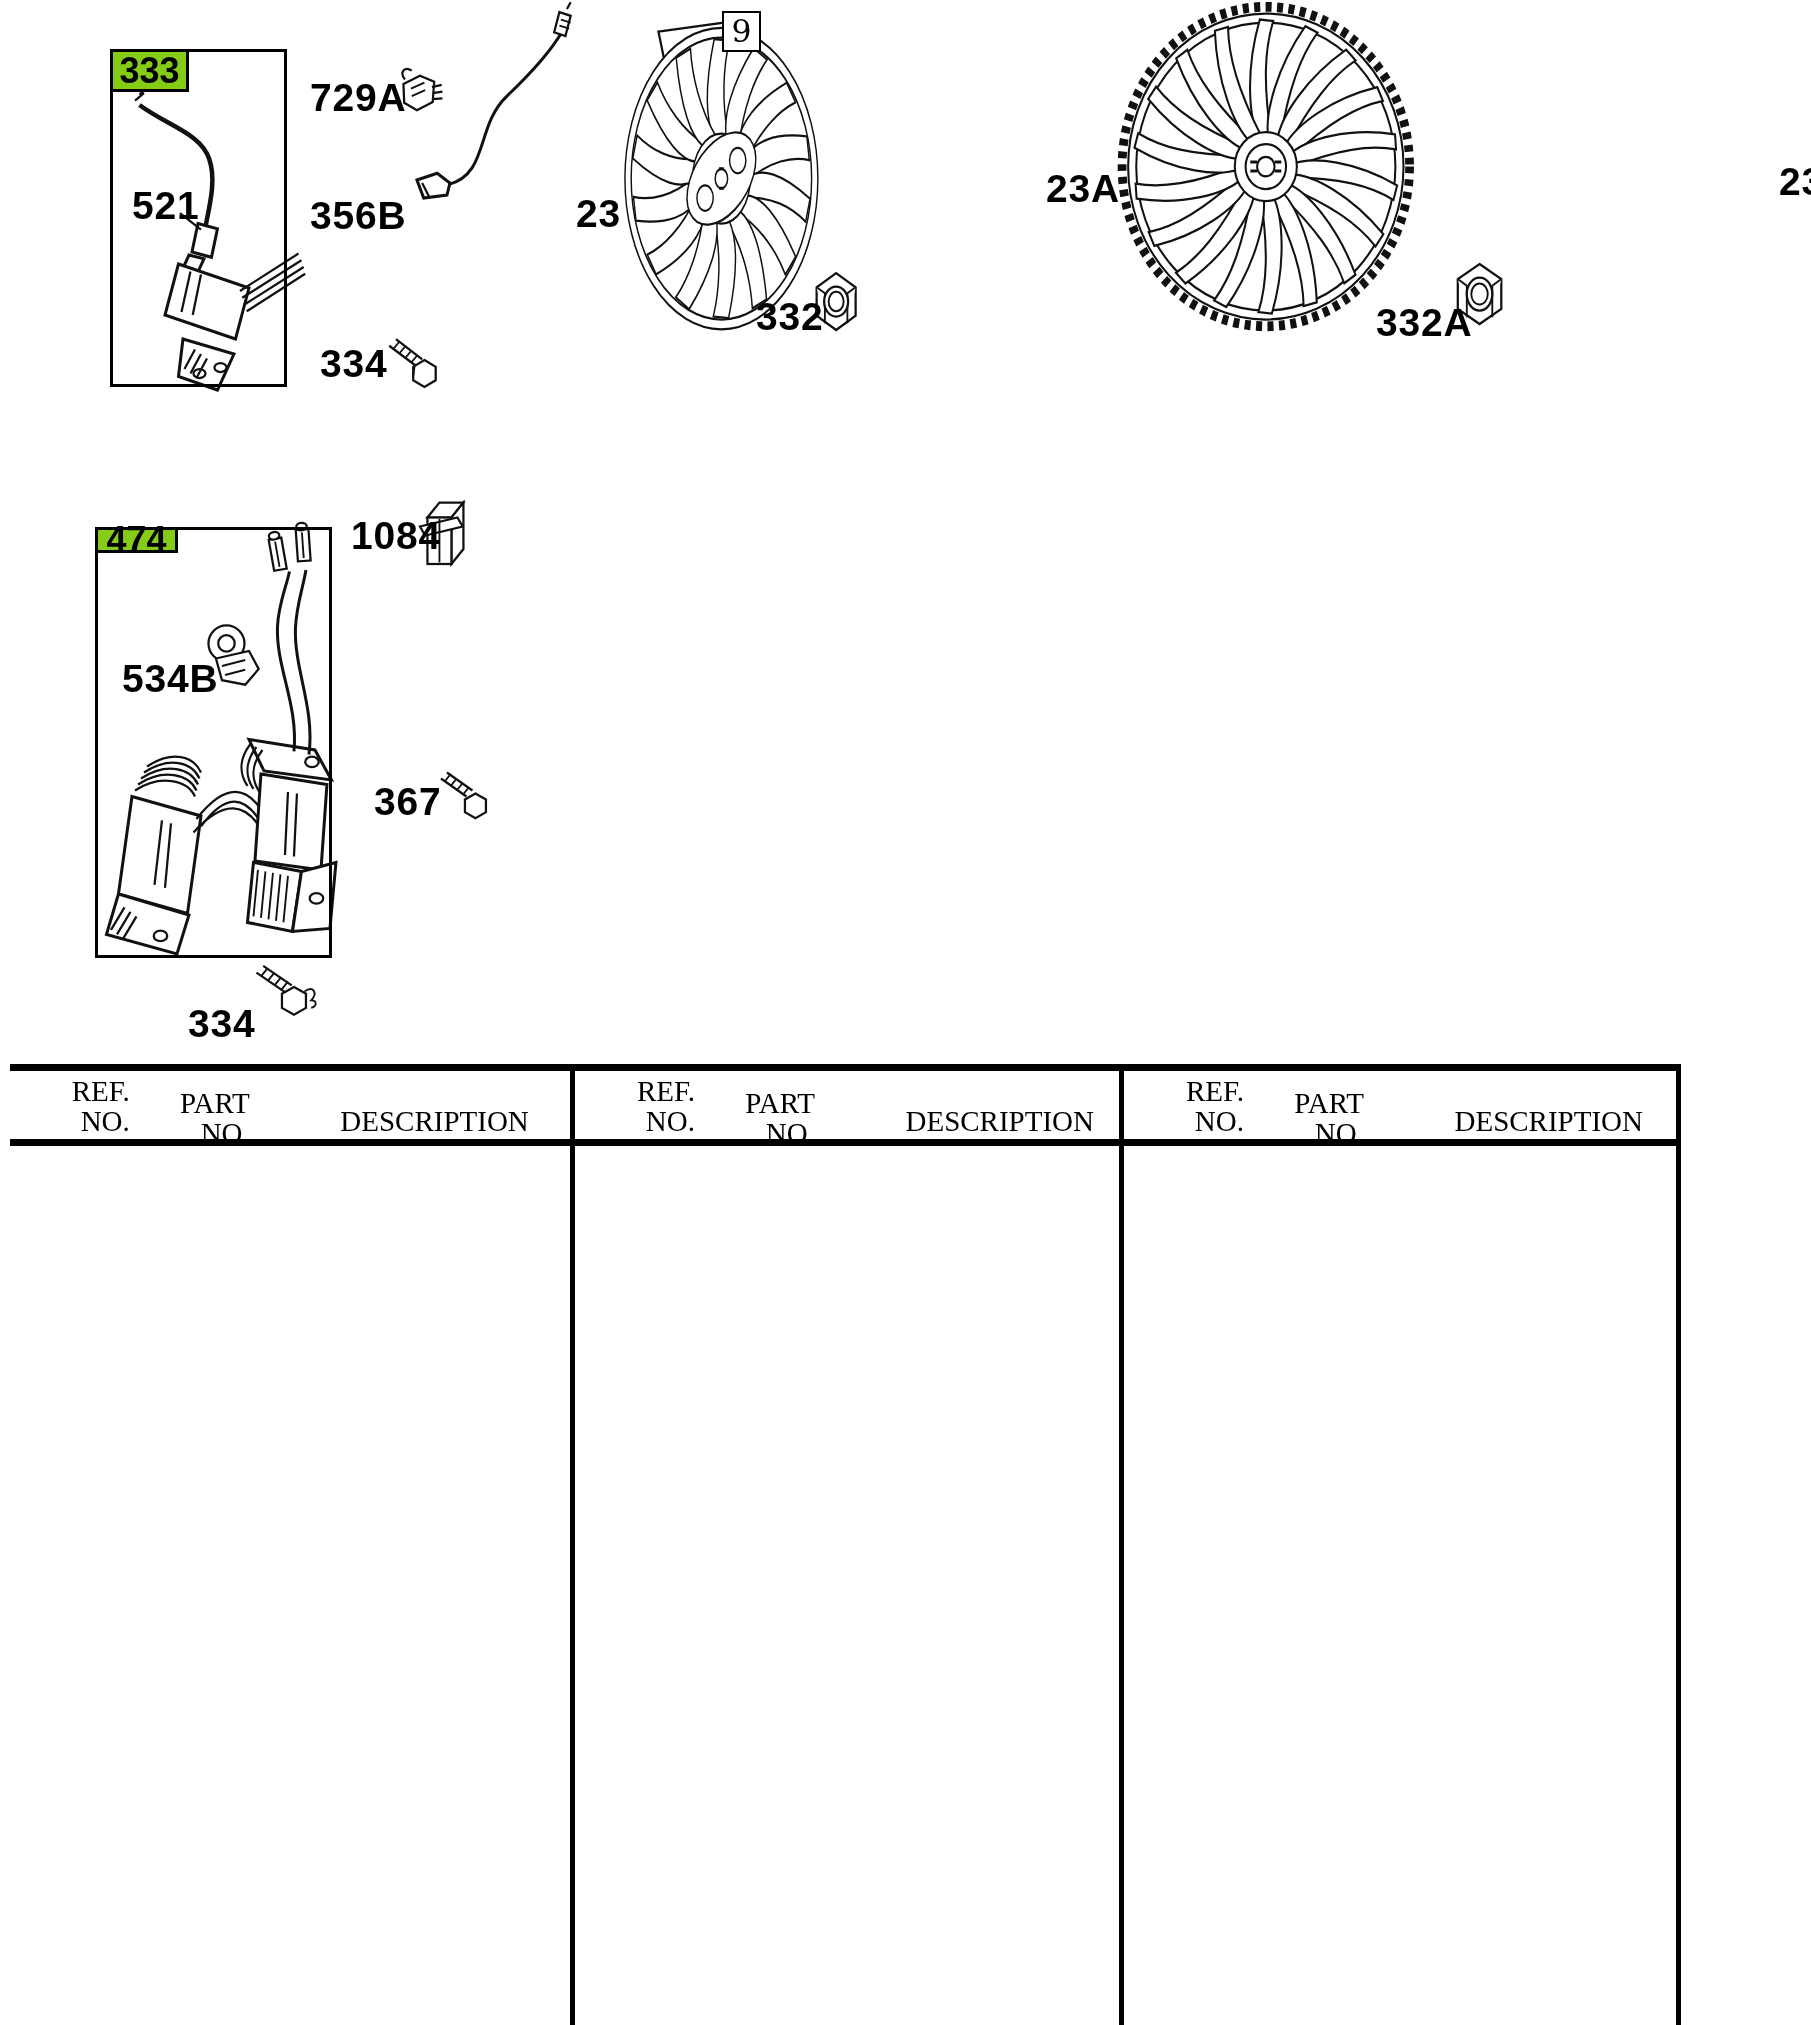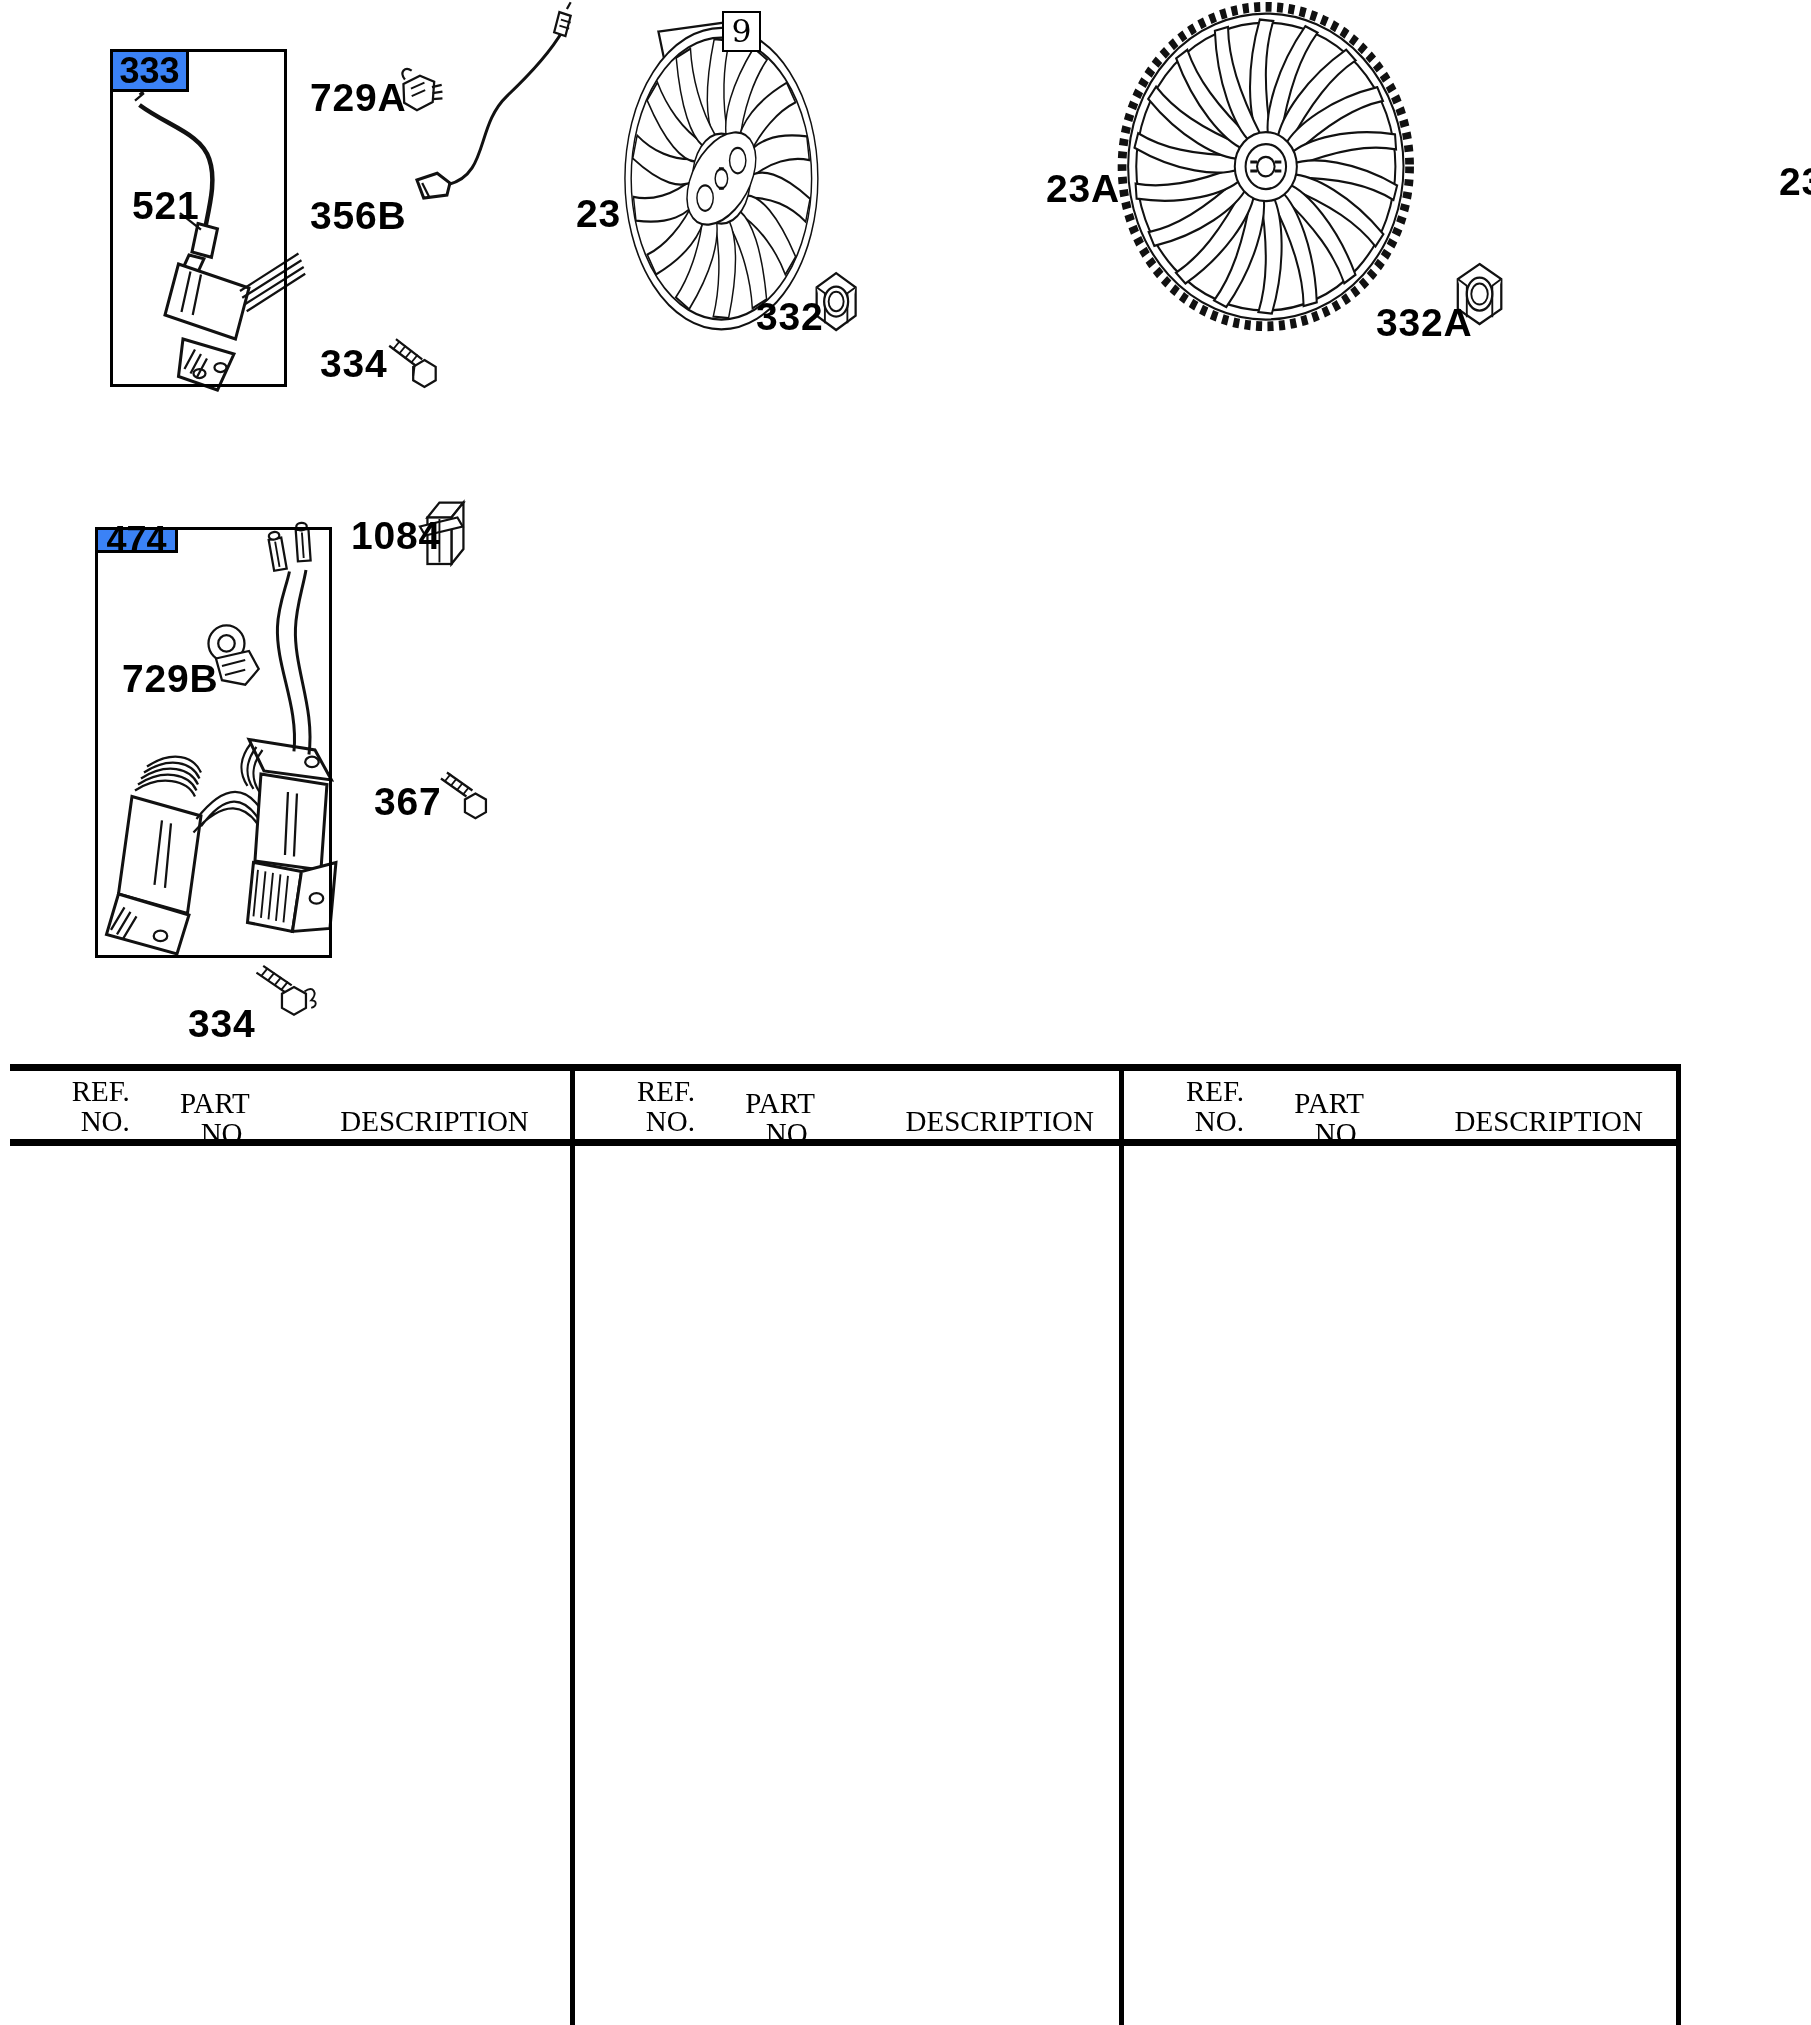--- a/index.html
+++ b/index.html
@@ -8,21 +8,21 @@
     background:#fff;color:#000;
     font-family:"Liberation Sans",sans-serif;
   }
   svg{position:absolute;left:0;top:0;}
   .lbl{
     position:absolute;font-weight:bold;font-size:39px;line-height:1;
     letter-spacing:0.8px;white-space:nowrap;
   }
   .pbox{position:absolute;border:3px solid #000;background:transparent;box-sizing:border-box;}
   .plabel{
-    position:absolute;border:3px solid #000;background:#3b82f6;box-sizing:border-box;
+    position:absolute;border:3px solid #000;background:#84cc16;box-sizing:border-box;
     display:flex;align-items:center;justify-content:center;
     font-weight:bold;font-size:36px;
   }
   .refbox{
     position:absolute;left:722px;top:10.5px;width:39px;height:41px;
     border:2.3px solid #000;background:#fff;box-sizing:border-box;
     display:flex;align-items:center;justify-content:center;
     font-family:"DejaVu Serif",serif;font-size:31.5px;
   }
   
@@ -222,21 +222,21 @@
 <div class="lbl" style="left:310px;top:165px;margin-top:31px;">356B</div>
 <div class="lbl" style="left:320px;top:344px;">334</div>
 <div class="refbox">9</div>
 <div class="lbl" style="left:576px;top:194px;">23</div>
 <div class="lbl" style="left:756px;top:297px;">332</div>
 <div class="lbl" style="left:1046px;top:169px;">23A</div>
 <div class="lbl" style="left:1376px;top:303px;">332A</div>
 <div class="lbl" style="left:1779px;top:162px;">23A</div>
 <div class="pbox" style="left:95px;top:527px;width:237px;height:431px;"></div>
 <div class="plabel" style="left:95px;top:527px;width:83px;height:26px;">474</div>
-<div class="lbl" style="left:122px;top:659px;">729B</div>
+<div class="lbl" style="left:122px;top:659px;">534B</div>
 <div class="lbl" style="left:351px;top:516px;">1084</div>
 <div class="lbl" style="left:374px;top:782px;">367</div>
 <div class="lbl" style="left:188px;top:1004px;">334</div>
 
 <div class="hline" style="top:1064px;"></div>
 <div class="hline" style="top:1139px;"></div>
 <div class="vline" style="left:570px;"></div>
 <div class="vline" style="left:1119px;"></div>
 <div class="vline" style="left:1676px;"></div>
 

